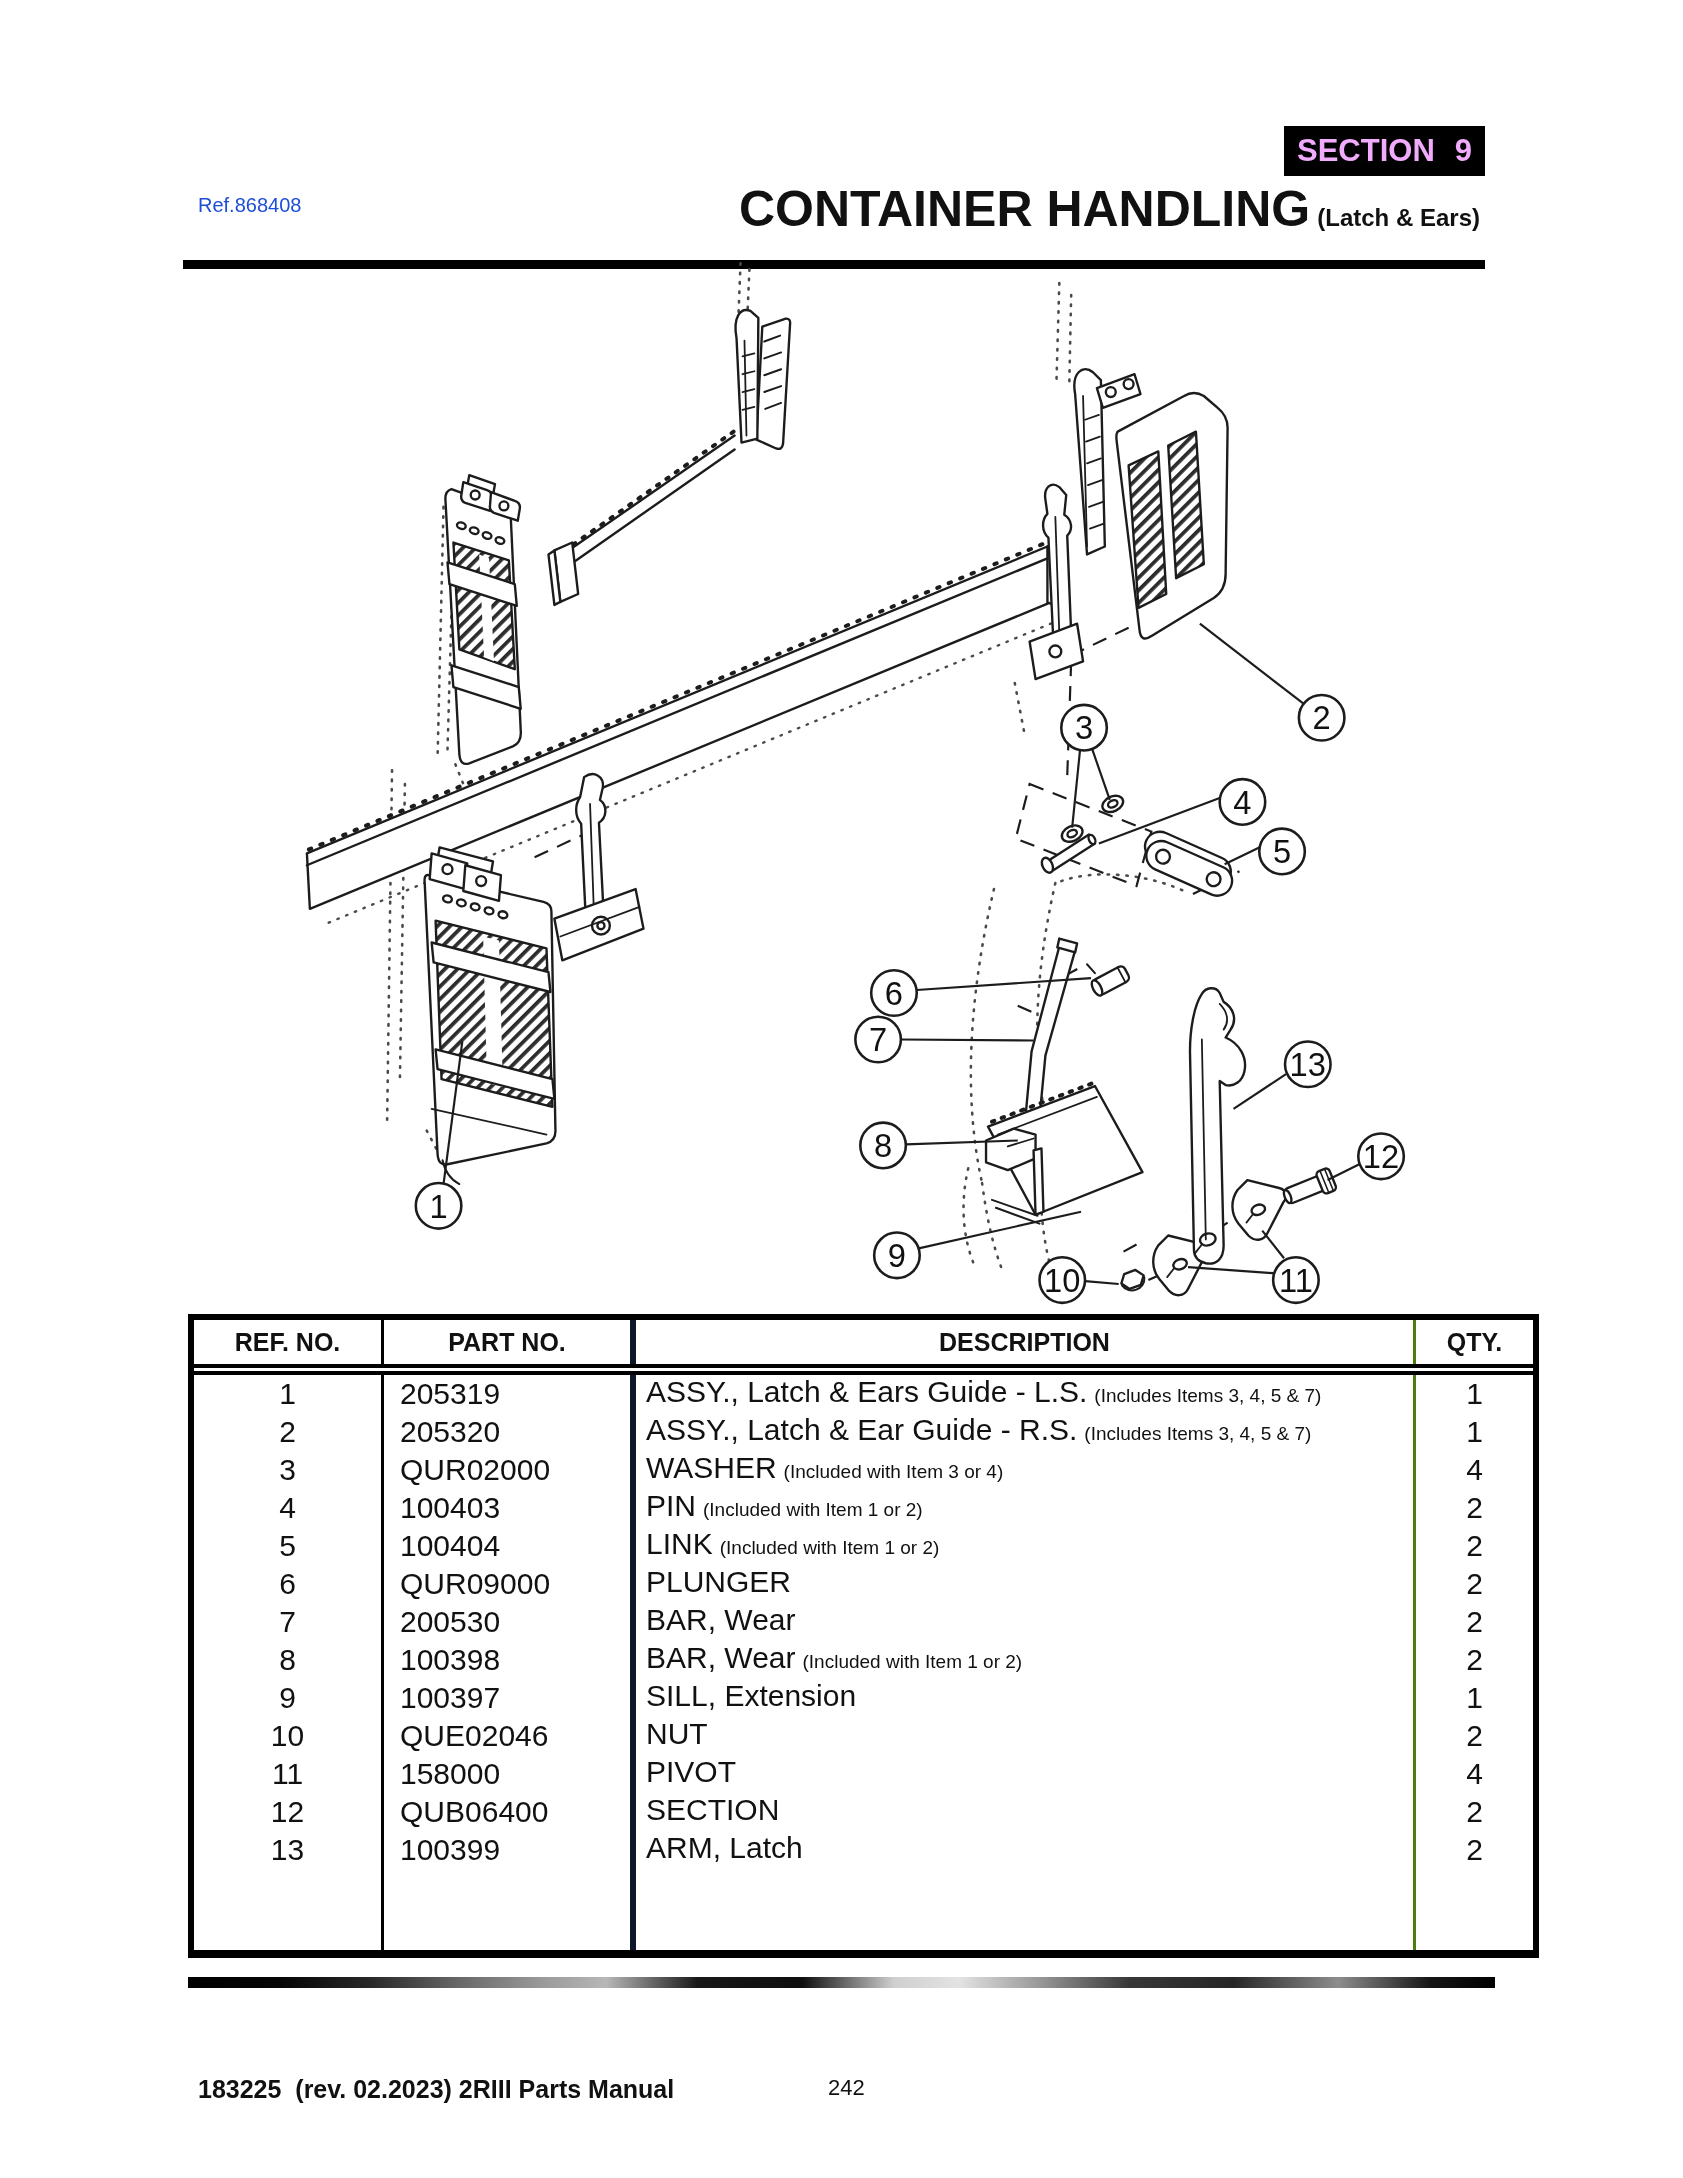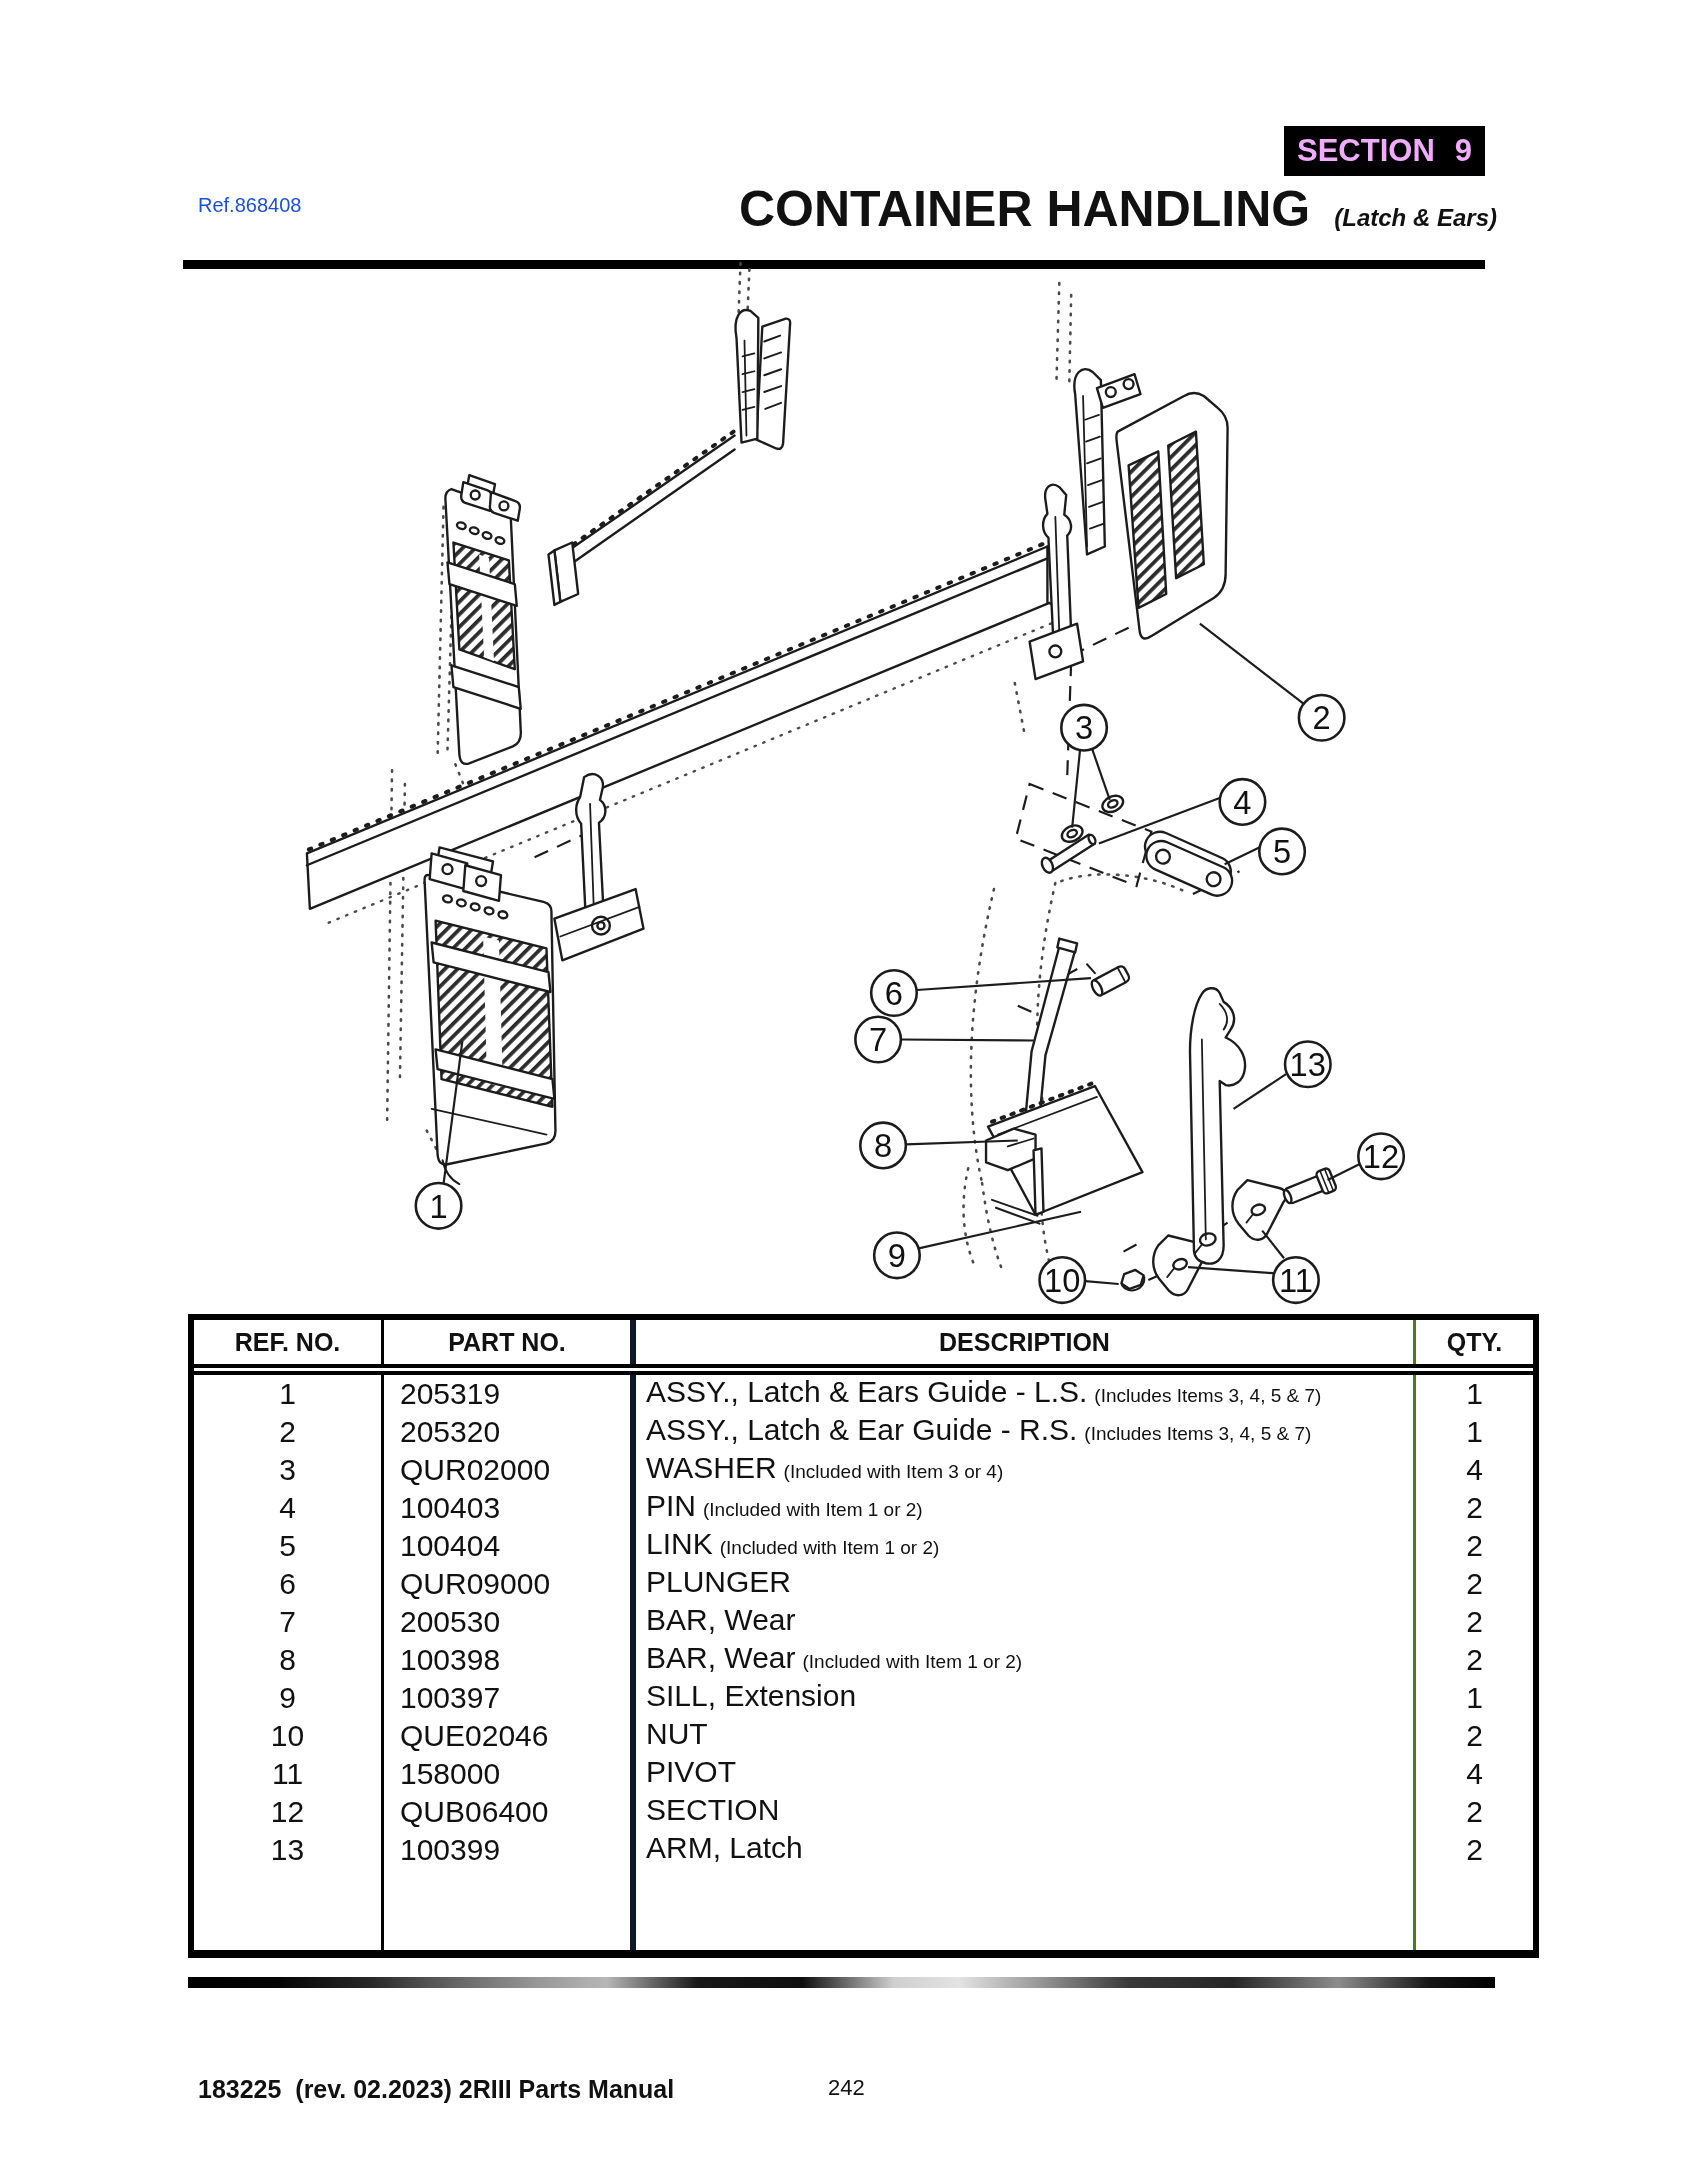--- a/index.html
+++ b/index.html
@@ -7,21 +7,21 @@
   #page{position:relative;width:1683px;height:2178px;background:#fff;overflow:hidden;}
 
   .ref{position:absolute;left:198px;top:194px;font-size:20px;color:#1d4ed8;}
 
   .badge{position:absolute;left:1284px;top:126px;width:201px;height:50px;background:#000;
     color:#f0abfc;display:flex;align-items:center;justify-content:space-between;
     padding:0 13px;box-sizing:border-box;font-size:31px;font-weight:bold;}
 
   .title-row{position:absolute;left:739px;top:184px;display:flex;align-items:baseline;white-space:nowrap;}
   .title-row h1{margin:0;font-size:50px;font-weight:bold;letter-spacing:0;line-height:1;}
-  .title-suffix{font-size:24px;font-weight:bold;margin-left:24px;font-style:italic;}
+  .title-suffix{font-size:24px;font-weight:bold;margin-left:7px;}
 
   .top-rule{position:absolute;left:183px;top:260px;width:1302px;height:9px;background:#000;}
 
   svg.diagram{position:absolute;left:0;top:0;width:1683px;height:2178px;pointer-events:none;}
   svg.diagram *{vector-effect:none;}
 
   .tbl{position:absolute;left:188px;top:1314px;width:1351px;height:644px;box-sizing:border-box;
     border:6px solid #000;border-bottom-width:8px;background:#fff;display:flex;flex-direction:column;}
   .trow{display:flex;flex:0 0 auto;}
   .hrow{height:44px;font-weight:bold;font-size:25px;border-radius:14px;}

